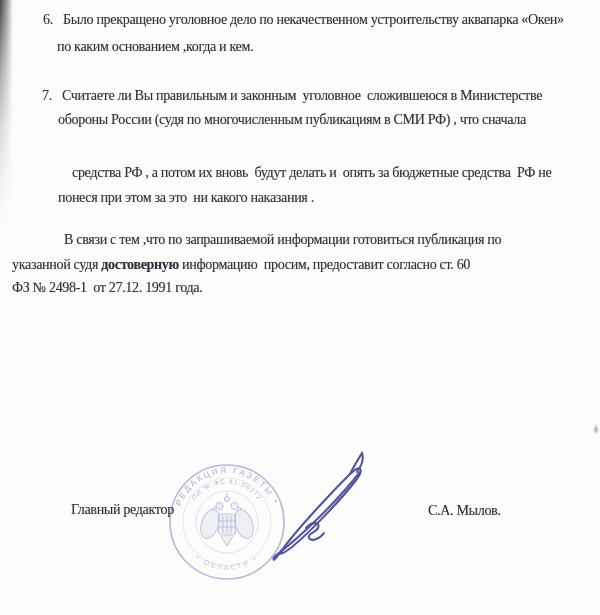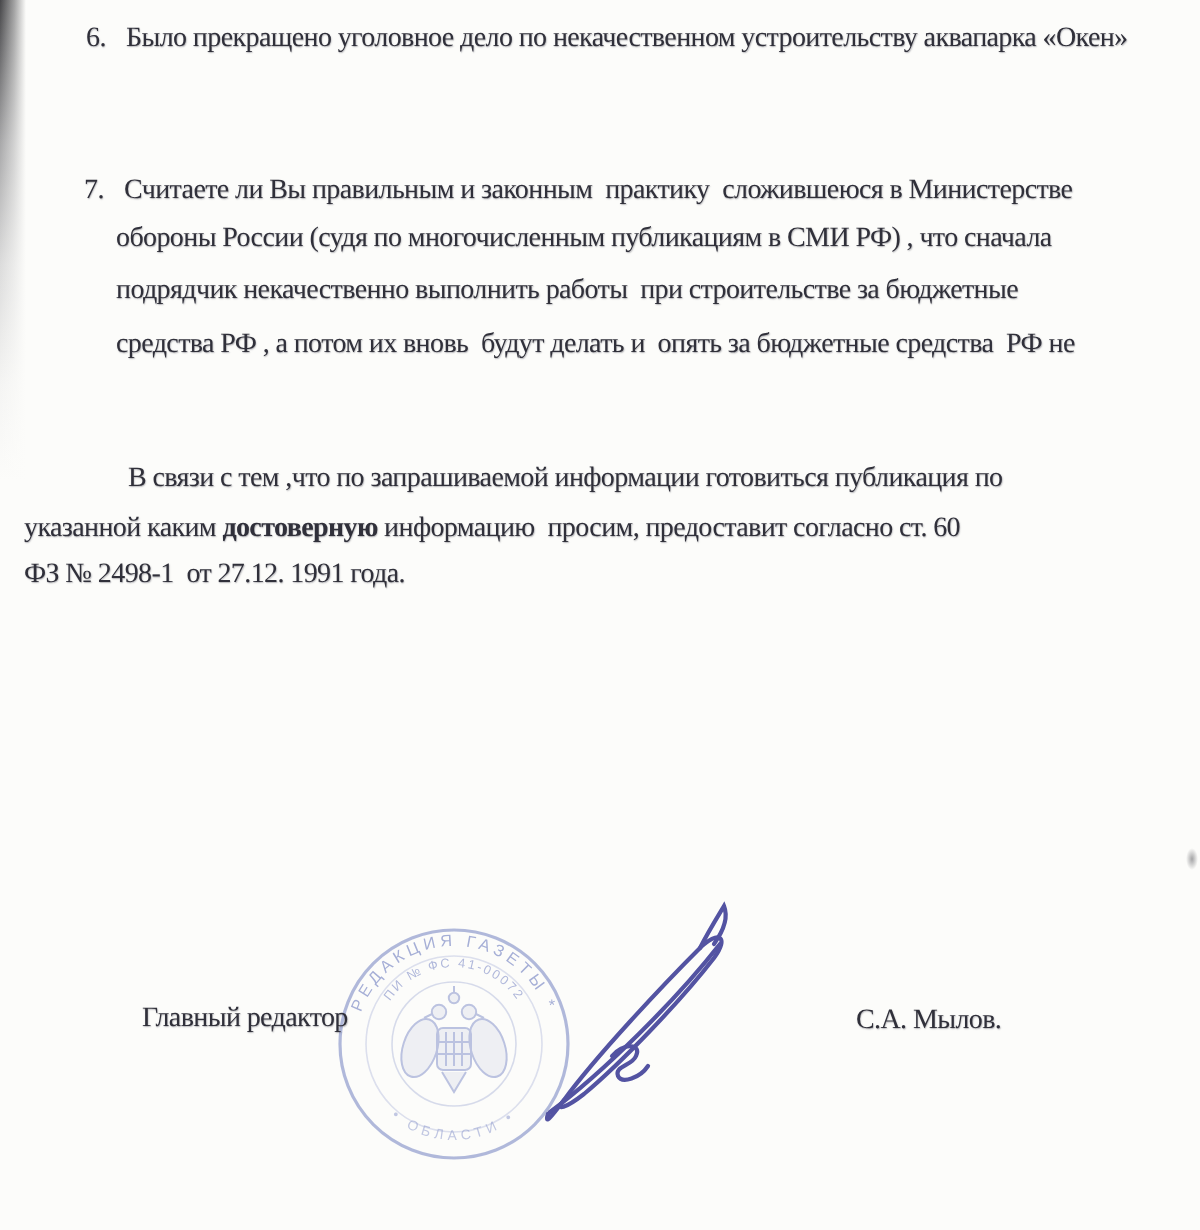--- a/index.html
+++ b/index.html
@@ -43,29 +43,30 @@
 <body>
 
 <div class="page">
 
   <div class="scan-shadow"></div>
   <div class="scan-shadow-fade"></div>
   <div class="speck"></div>
 
   <div class="line" style="left:43px; top:12px;">6.</div>
   <div class="line" style="left:63px; top:12px;">Было прекращено уголовное дело по некачественном устроительству аквапарка «Окен»</div>
+  <div class="line" style="left:57px; top:39px;">по каким основанием ,когда и кем.</div>
 
   <div class="line" style="left:42px; top:88px;">7.</div>
-  <div class="line" style="left:62px; top:88px;">Считаете ли Вы правильным и законным  практику  сложившеюся в Министерстве</div>
+  <div class="line" style="left:62px; top:88px;">Считаете ли Вы правильным и законным  уголовное  сложившеюся в Министерстве</div>
   <div class="line" style="left:58px; top:112px;">обороны России (судя по многочисленным публикациям в СМИ РФ) , что сначала</div>
-  <div class="line" style="left:58px; top:138px;">подрядчик некачественно выполнить работы  при строительстве за бюджетные</div>
-  <div class="line" style="left:58px; top:165px;text-align:center;">средства РФ , а потом их вновь  будут делать и  опять за бюджетные средства  РФ не</div>
+  <div class="line" style="left:72px; top:165px;text-align:center;">средства РФ , а потом их вновь  будут делать и  опять за бюджетные средства  РФ не</div>
+  <div class="line" style="left:58px; top:190px;">понеся при этом за это  ни какого наказания .</div>
 
   <div class="line" style="left:64px; top:232px;">В связи с тем ,что по запрашиваемой информации готовиться публикация по</div>
-  <div class="line" style="left:12px; top:257px;"><span>указанной каким </span><span class="bold">достоверную</span><span> информацию  просим, предоставит согласно ст. 60</span></div>
+  <div class="line" style="left:12px; top:257px;"><span>указанной судя </span><span class="bold">достоверную</span><span> информацию  просим, предоставит согласно ст. 60</span></div>
   <div class="line" style="left:12px; top:280px;">ФЗ № 2498-1  от 27.12. 1991 года.</div>
 
 
   <svg class="stamp" viewBox="0 0 120 120">
     <g stroke="#7e8bc6" fill="none">
       <circle cx="60" cy="60" r="57" stroke-width="1.6" opacity="0.7"></circle>
       <circle cx="60" cy="60" r="44" stroke-width="0.8" opacity="0.3"></circle>
       <circle cx="60" cy="60" r="31" stroke-width="0.8" opacity="0.35"></circle>
     </g>
     <defs>

